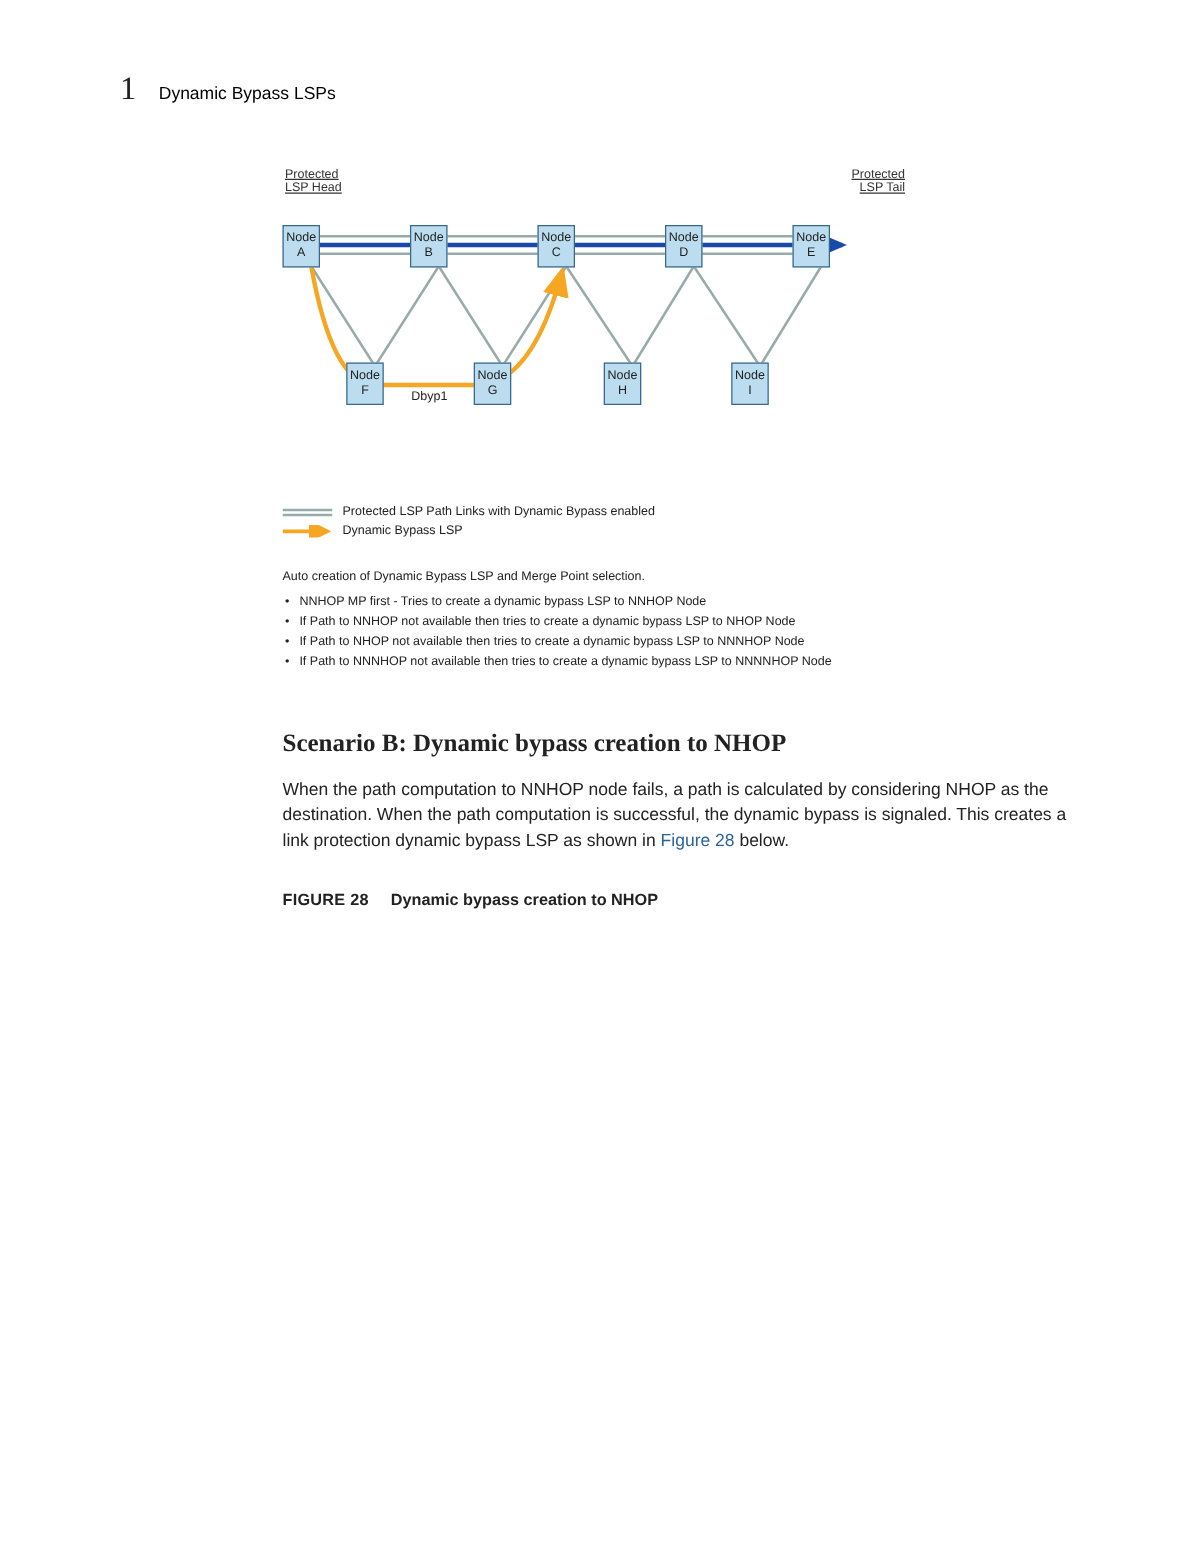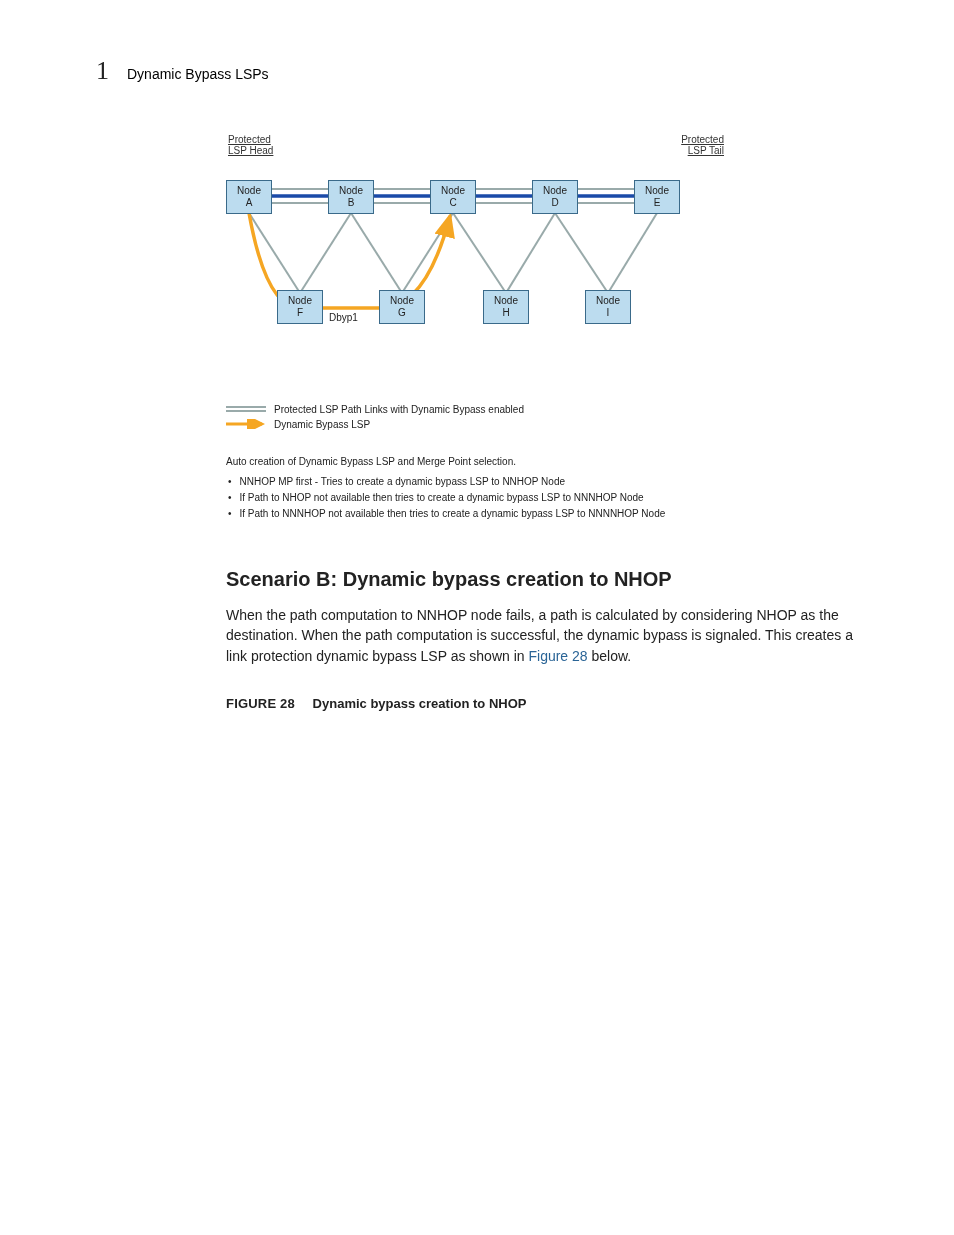--- a/index.html
+++ b/index.html
@@ -42,21 +42,21 @@
     display: flex;
     justify-content: space-between;
     font-size: 10px;
     color: #333;
     margin-bottom: 2px;
     padding: 0 2px;
   }
   .top-labels .lbl { line-height: 1.1; text-decoration: underline; }
   .node {
     position: absolute;
-    width: 46px;
+    width: 30px;
     height: 34px;
     background: #bcdcef;
     border: 1px solid #3a6a8a;
     text-align: center;
     font-size: 10px;
     line-height: 1.15;
     padding-top: 4px;
     z-index: 4;
     color: #222;
   }
@@ -71,21 +71,21 @@
     position: absolute;
     top: 0; left: 0;
     width: 460px; height: 210px;
   }
   .legend {
     margin-top: 24px;
     font-size: 10px;
   }
   .legend-row {
     display: flex;
-    align-items: flex-start;
+    align-items: center;
     gap: 8px;
     padding: 2px 0;
   }
   .swatch {
     width: 40px;
     height: 10px;
     display: inline-flex;
     align-items: center;
     justify-content: center;
   }
@@ -97,21 +97,21 @@
   .bullets {
     list-style: none;
     margin-top: 4px;
   }
   .bullets li::before {
     content: "•";
     margin-right: 8px;
     margin-left: 2px;
   }
   .scenario-heading {
-    font-family: Liberation Sans, sans-serif;
+    font-family: Liberation Serif, serif;
     font-size: 20px;
     font-weight: 550;
     margin-top: 46px;
     margin-bottom: 14px;
     color: #222;
     margin-left: 130px;
   }
   .body-text {
     font-size: 14px;
     line-height: 1.45;
@@ -216,20 +216,21 @@
             </svg>
           </span>
         <span>Dynamic Bypass LSP</span>
       </div>
     </div>
 
     <div class="caption-block">
       <div>Auto creation of Dynamic Bypass LSP and Merge Point selection.</div>
       <ul class="bullets">
         <li>NNHOP MP first - Tries to create a dynamic bypass LSP to NNHOP Node</li>
+        <li>If Path to NNHOP not available then tries to create a dynamic bypass LSP to NHOP Node</li>
         <li>If Path to NHOP not available then tries to create a dynamic bypass LSP to NNNHOP Node</li>
         <li>If Path to NNNHOP not available then tries to create a dynamic bypass LSP to NNNNHOP Node</li>
       </ul>
     </div>
   </div>
 
   <h2 class="scenario-heading">Scenario B: Dynamic bypass creation to NHOP</h2>
 
   <p class="body-text">
     <span>When the path computation to NNHOP node fails, a path is calculated by considering NHOP as the destination. When the path computation is successful, the dynamic bypass is signaled. This creates a link protection dynamic bypass LSP as shown in </span><span class="figref">Figure 28</span><span> below.</span>

